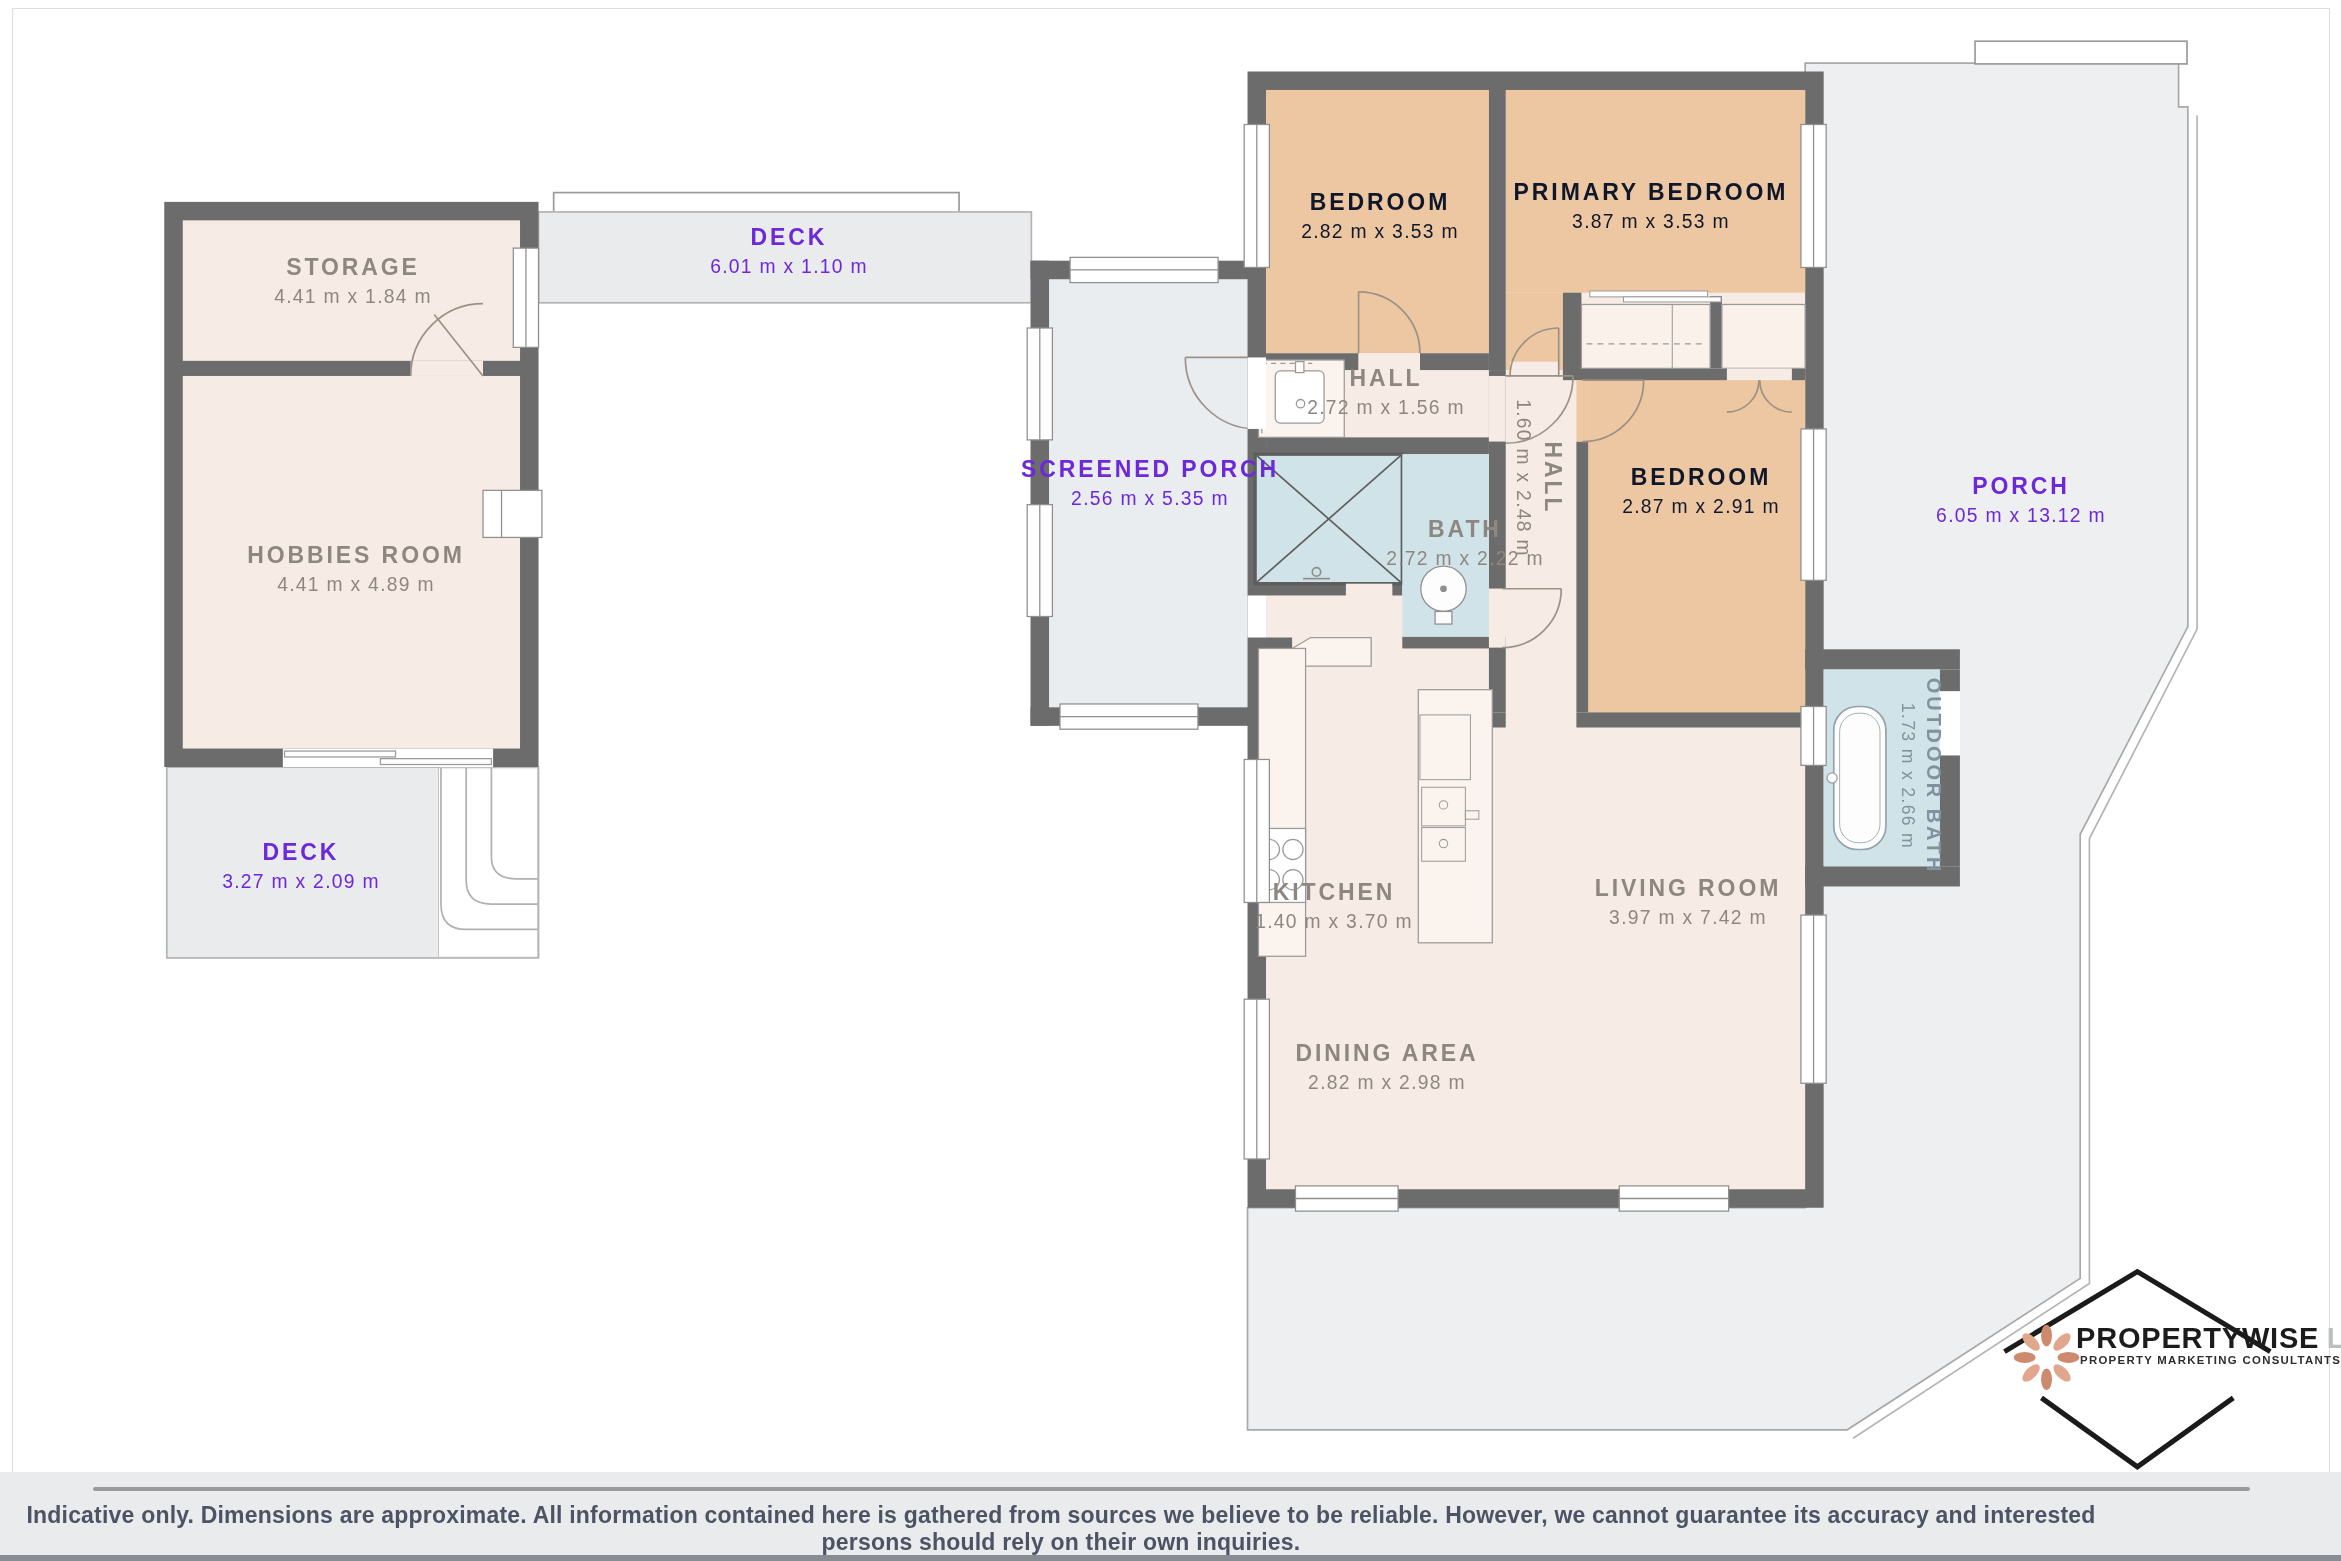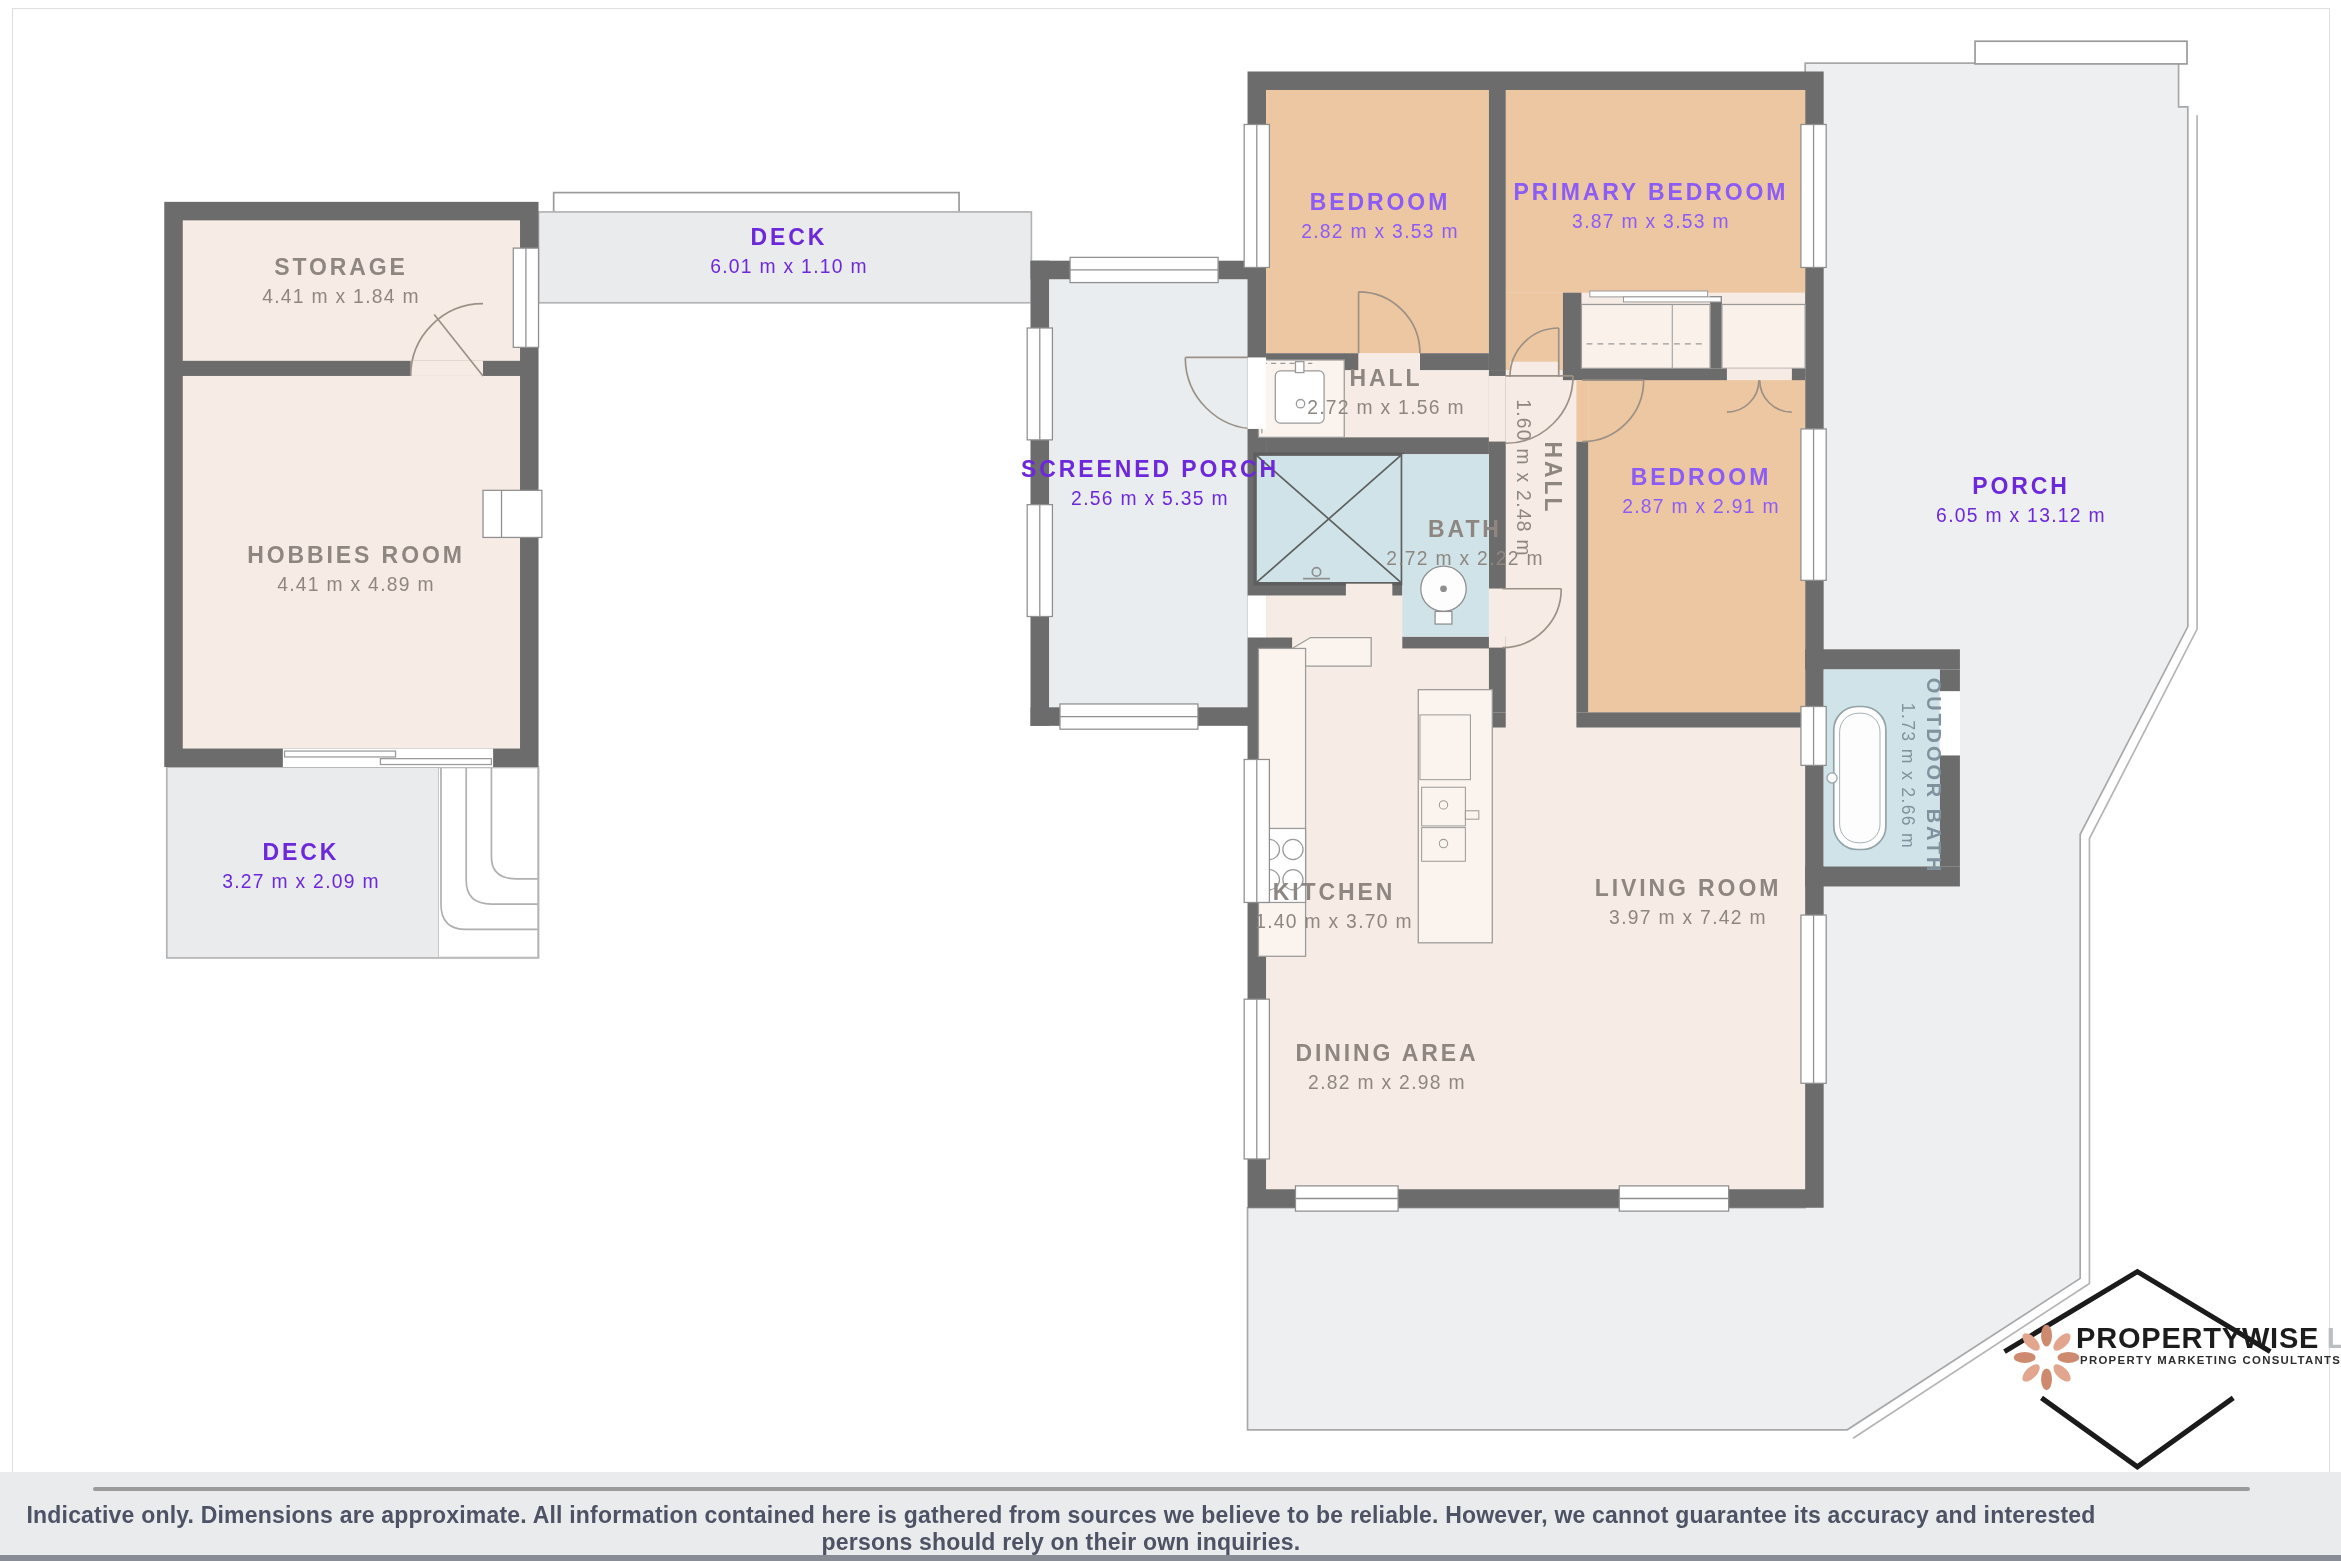--- a/index.html
+++ b/index.html
@@ -19,21 +19,21 @@
     position:absolute;
     transform:translate(-50%,-50%);
     text-align:center;
     white-space:nowrap;
     line-height:1;
   }
   .room-label.vertical{transform:translate(-50%,-50%) rotate(90deg);}
   .room-name{font-size:23px;font-weight:600;letter-spacing:2.9px;}
   .room-dims{font-size:19.3px;font-weight:500;letter-spacing:1.3px;margin-top:7.6px;}
   .c-cream{color:#8e8781;}
-  .c-tan{color:#8b5cf6;}
+  .c-tan{color:#0f172a;}
   .c-gray{color:#6d28d9;}
   .c-blue{color:#7f929d;}
   
   #logo-text{
     position:absolute;left:2076px;top:1322px;
     font-size:29px;font-weight:700;letter-spacing:0.8px;color:#1c1c1c;
     white-space:nowrap;
   }
   #logo-text .suffix{color:#bcbfc2;font-weight:600;margin-left:7.6px;}
   #logo-tagline{
@@ -304,21 +304,21 @@
         <ellipse cx="2433" cy="1588" rx="6.5" ry="13" fill="#cd8a6e" transform="rotate(90 2433 1614)"></ellipse>
         <ellipse cx="2433" cy="1588" rx="6.5" ry="13" fill="#e2a58d" transform="rotate(135 2433 1614)"></ellipse>
         <ellipse cx="2433" cy="1588" rx="6.5" ry="13" fill="#cd8a6e" transform="rotate(180 2433 1614)"></ellipse>
         <ellipse cx="2433" cy="1588" rx="6.5" ry="13" fill="#e2a58d" transform="rotate(225 2433 1614)"></ellipse>
         <ellipse cx="2433" cy="1588" rx="6.5" ry="13" fill="#cd8a6e" transform="rotate(270 2433 1614)"></ellipse>
         <ellipse cx="2433" cy="1588" rx="6.5" ry="13" fill="#e2a58d" transform="rotate(315 2433 1614)"></ellipse>
       </g>
     </g>
   </svg>
 
-  <div class="room-label c-cream" style="left:341px;top:281px">
+  <div class="room-label c-cream" style="left:353px;top:281px">
     <div class="room-name">STORAGE</div>
     <div class="room-dims">4.41 m x 1.84 m</div>
   </div>
   <div class="room-label c-cream" style="left:356px;top:569px">
     <div class="room-name">HOBBIES ROOM</div>
     <div class="room-dims">4.41 m x 4.89 m</div>
   </div>
   <div class="room-label c-gray" style="left:789px;top:251px">
     <div class="room-name">DECK</div>
     <div class="room-dims">6.01 m x 1.10 m</div>

